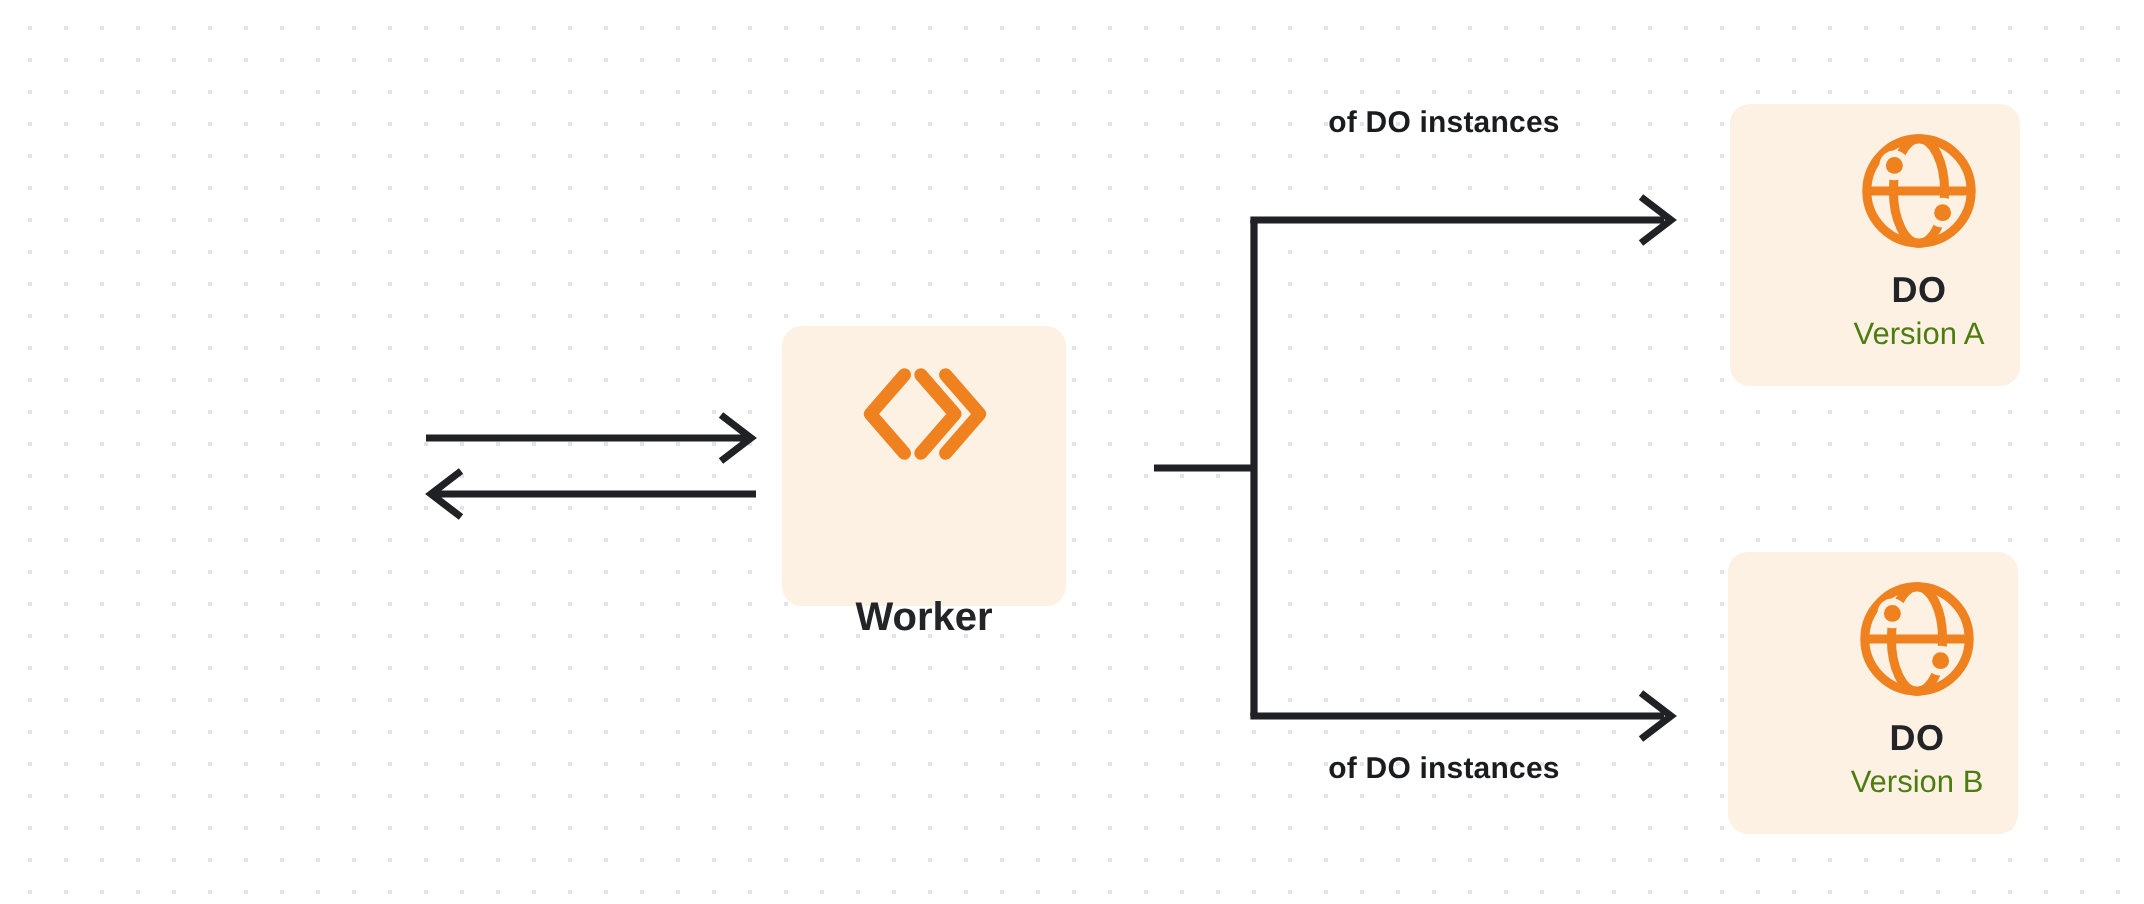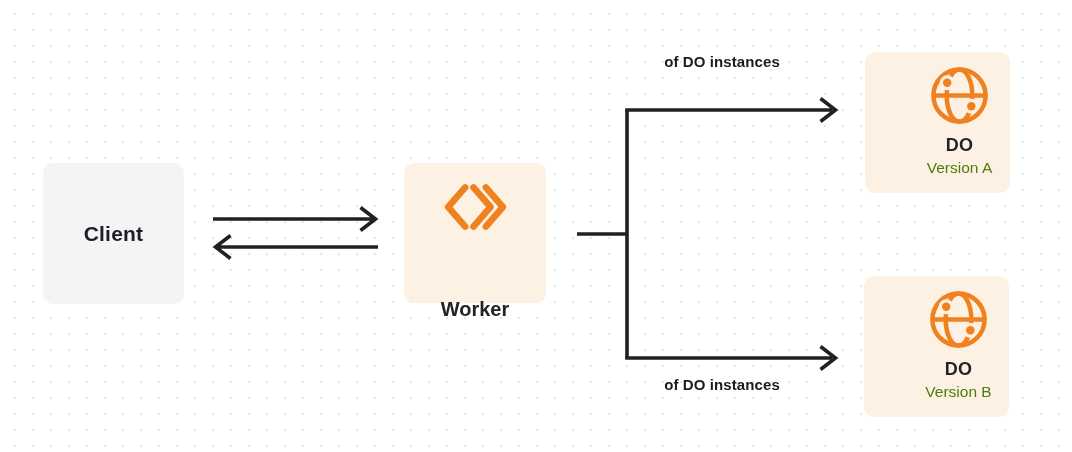--- a/index.html
+++ b/index.html
@@ -39,21 +39,21 @@
   }
   .node-client {
     left: 43px; top: 163px; width: 141px; height: 141px;
     background: #f4f4f6;
     justify-content: center;
   }
   .node-client .node-label {
     font-size: 21px; font-weight: bold; color: #1d1e21; letter-spacing: 0.2px;
   }
   .node-worker {
-    left: 404px; top: 163px; width: 142px; height: 140px;
+    left: 391px; top: 163px; width: 142px; height: 140px;
     background: #fcf1e3;
     padding-top: 19px;
     gap: 44px;
   }
   .node-worker .icon { height: 52px; display: flex; align-items: center; }
   .node-worker .node-label {
     margin-top: 22px;
     font-size: 20px; font-weight: bold; color: #232428;
   }
   .node-do {
@@ -92,23 +92,20 @@
 <div class="canvas">
 
   <svg class="edges" viewBox="0 0 1072 452" aria-hidden="true">
     <path d="M213 219 H374 M360.5 207.5 L375.5 219 L360.5 230.5"></path>
     <path d="M378 247 H217 M230.5 235.5 L215.5 247 L230.5 258.5"></path>
     <path d="M577 234 H627 M627 110 V358"></path>
     <path d="M625.2 110 H832 M820.5 98.5 L835.5 110 L820.5 121.5"></path>
     <path d="M625.2 358 H832 M820.5 346.5 L835.5 358 L820.5 369.5"></path>
   </svg>
 
-  <div class="node node-client">
-    <span class="node-label">Client</span>
-  </div>
 
   <div class="node node-worker">
     <span class="icon">
       <svg viewBox="0 0 64 48" width="66" height="50" aria-hidden="true">
         <g fill="none" stroke="#f0811f" stroke-width="6.4" stroke-linecap="round" stroke-linejoin="round">
           <path d="M22.5 5 L6 24 L22.5 43"></path>
           <path d="M30.5 5 L47 24 L30.5 43"></path>
           <path d="M42.5 5 L59 24 L42.5 43"></path>
         </g>
       </svg>

